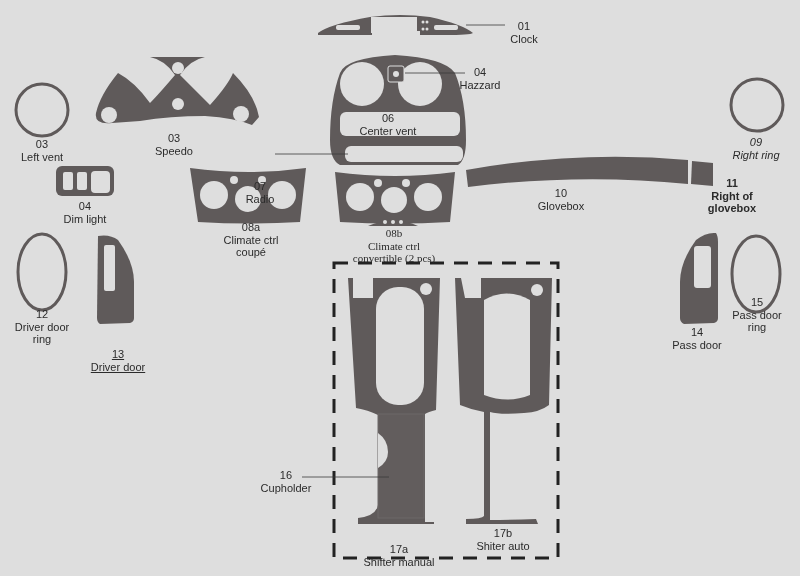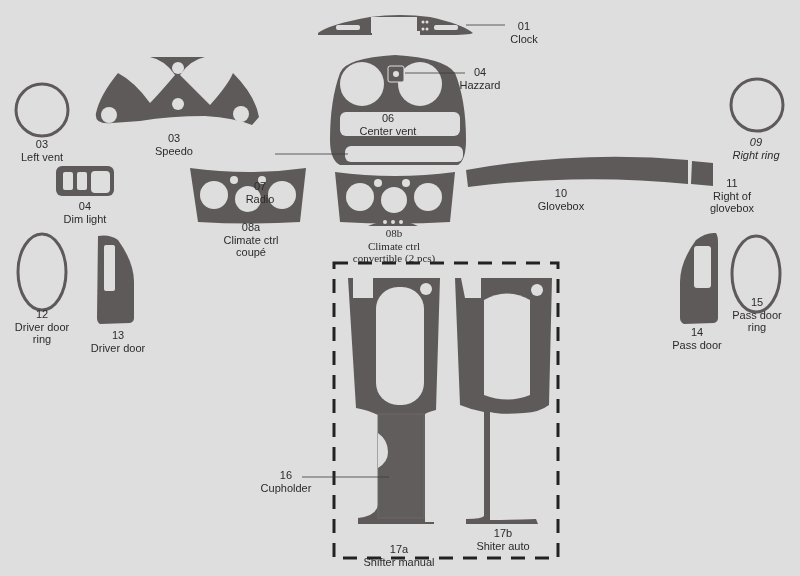--- a/index.html
+++ b/index.html
@@ -165,31 +165,31 @@
   <span>convertible (2 pcs)</span>
 </div>
 <div class="lbl" style="left:756px; top:136px;font-style:italic;">
   <span>09</span>
   <span>Right ring</span>
 </div>
 <div class="lbl" style="left:561px; top:187px;">
   <span>10</span>
   <span>Glovebox</span>
 </div>
-<div class="lbl" style="left:732px; top:177px;">
+<div class="lbl" style="left:732px; top:177px;font-weight:bold;">
   <span>11</span>
   <span>Right of</span>
   <span>glovebox</span>
 </div>
 <div class="lbl" style="left:42px; top:308px;">
   <span>12</span>
   <span>Driver door</span>
   <span>ring</span>
 </div>
-<div class="lbl" style="left:118px; top:329px;">
+<div class="lbl" style="left:118px; top:348px;text-decoration:underline;">
   <span>13</span>
   <span>Driver door</span>
 </div>
 <div class="lbl" style="left:697px; top:326px;">
   <span>14</span>
   <span>Pass door</span>
 </div>
 <div class="lbl" style="left:757px; top:296px;">
   <span>15</span>
   <span>Pass door</span>

